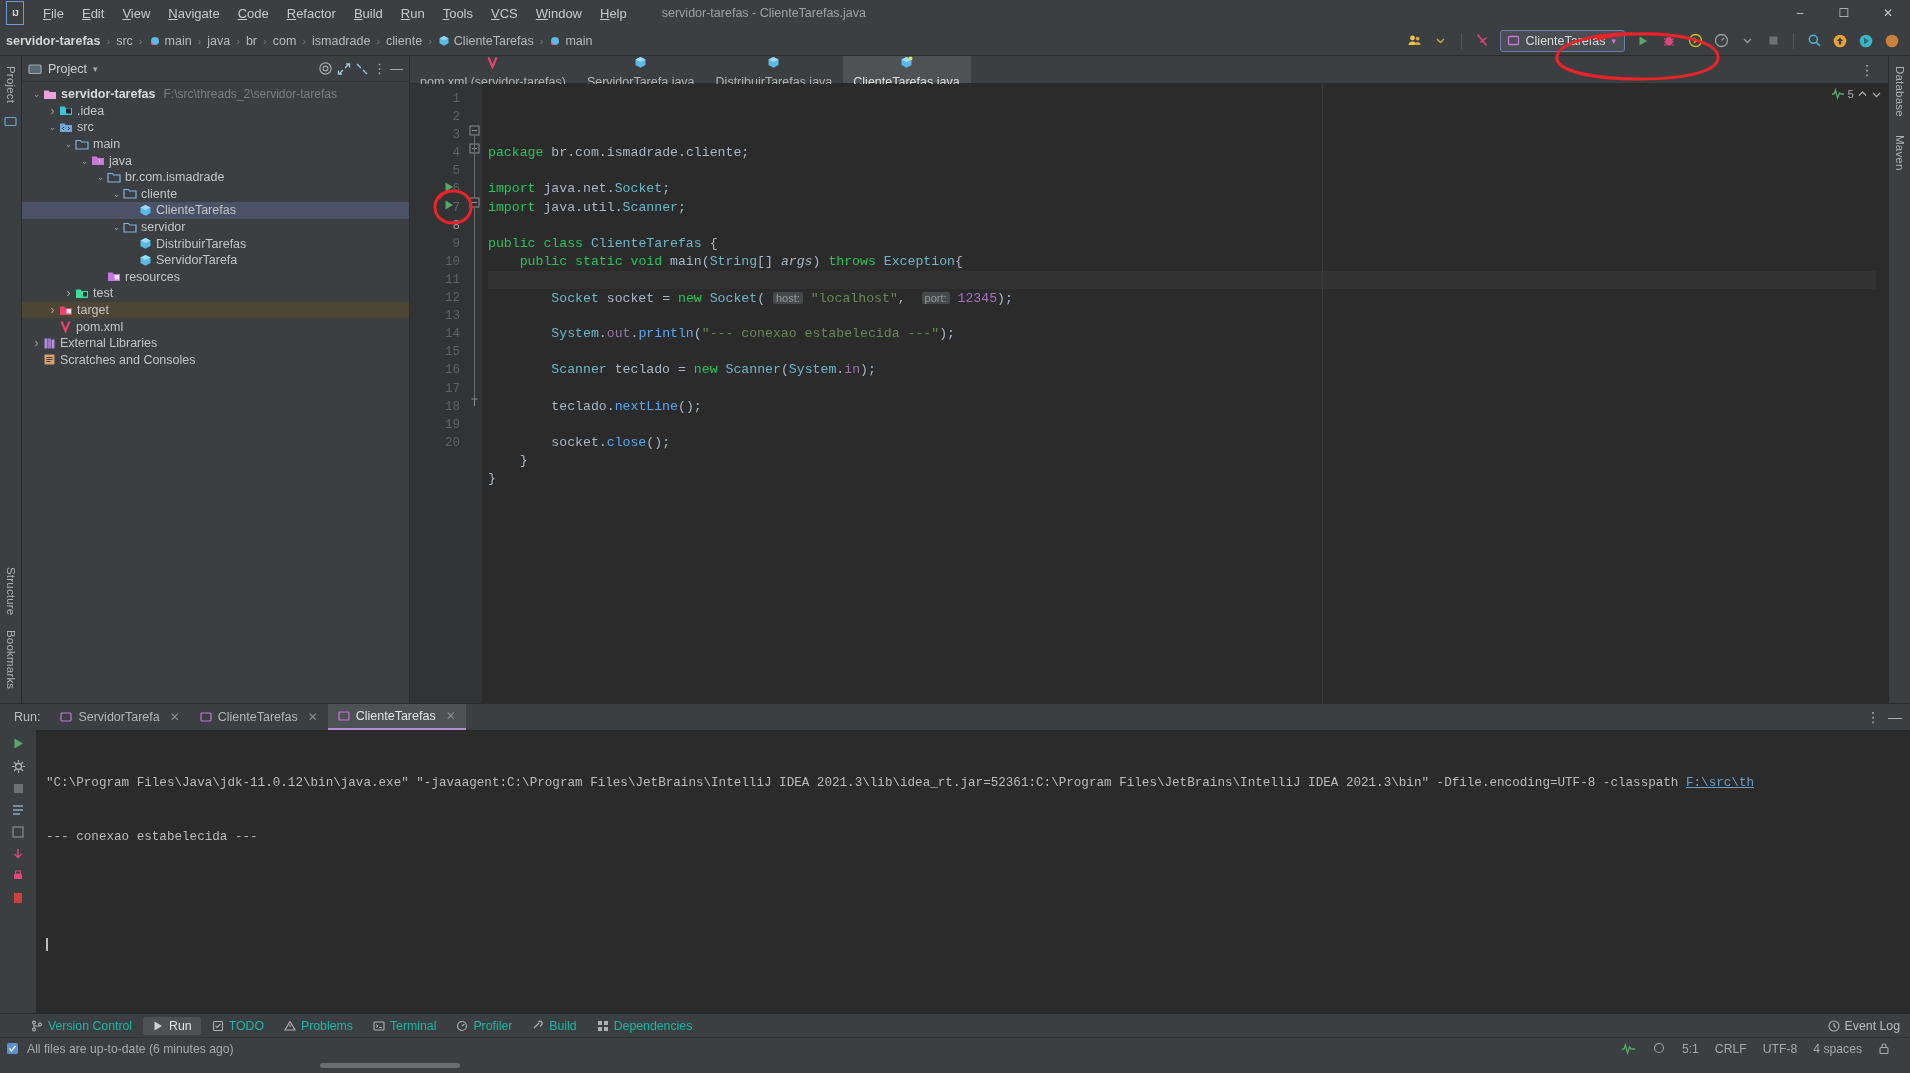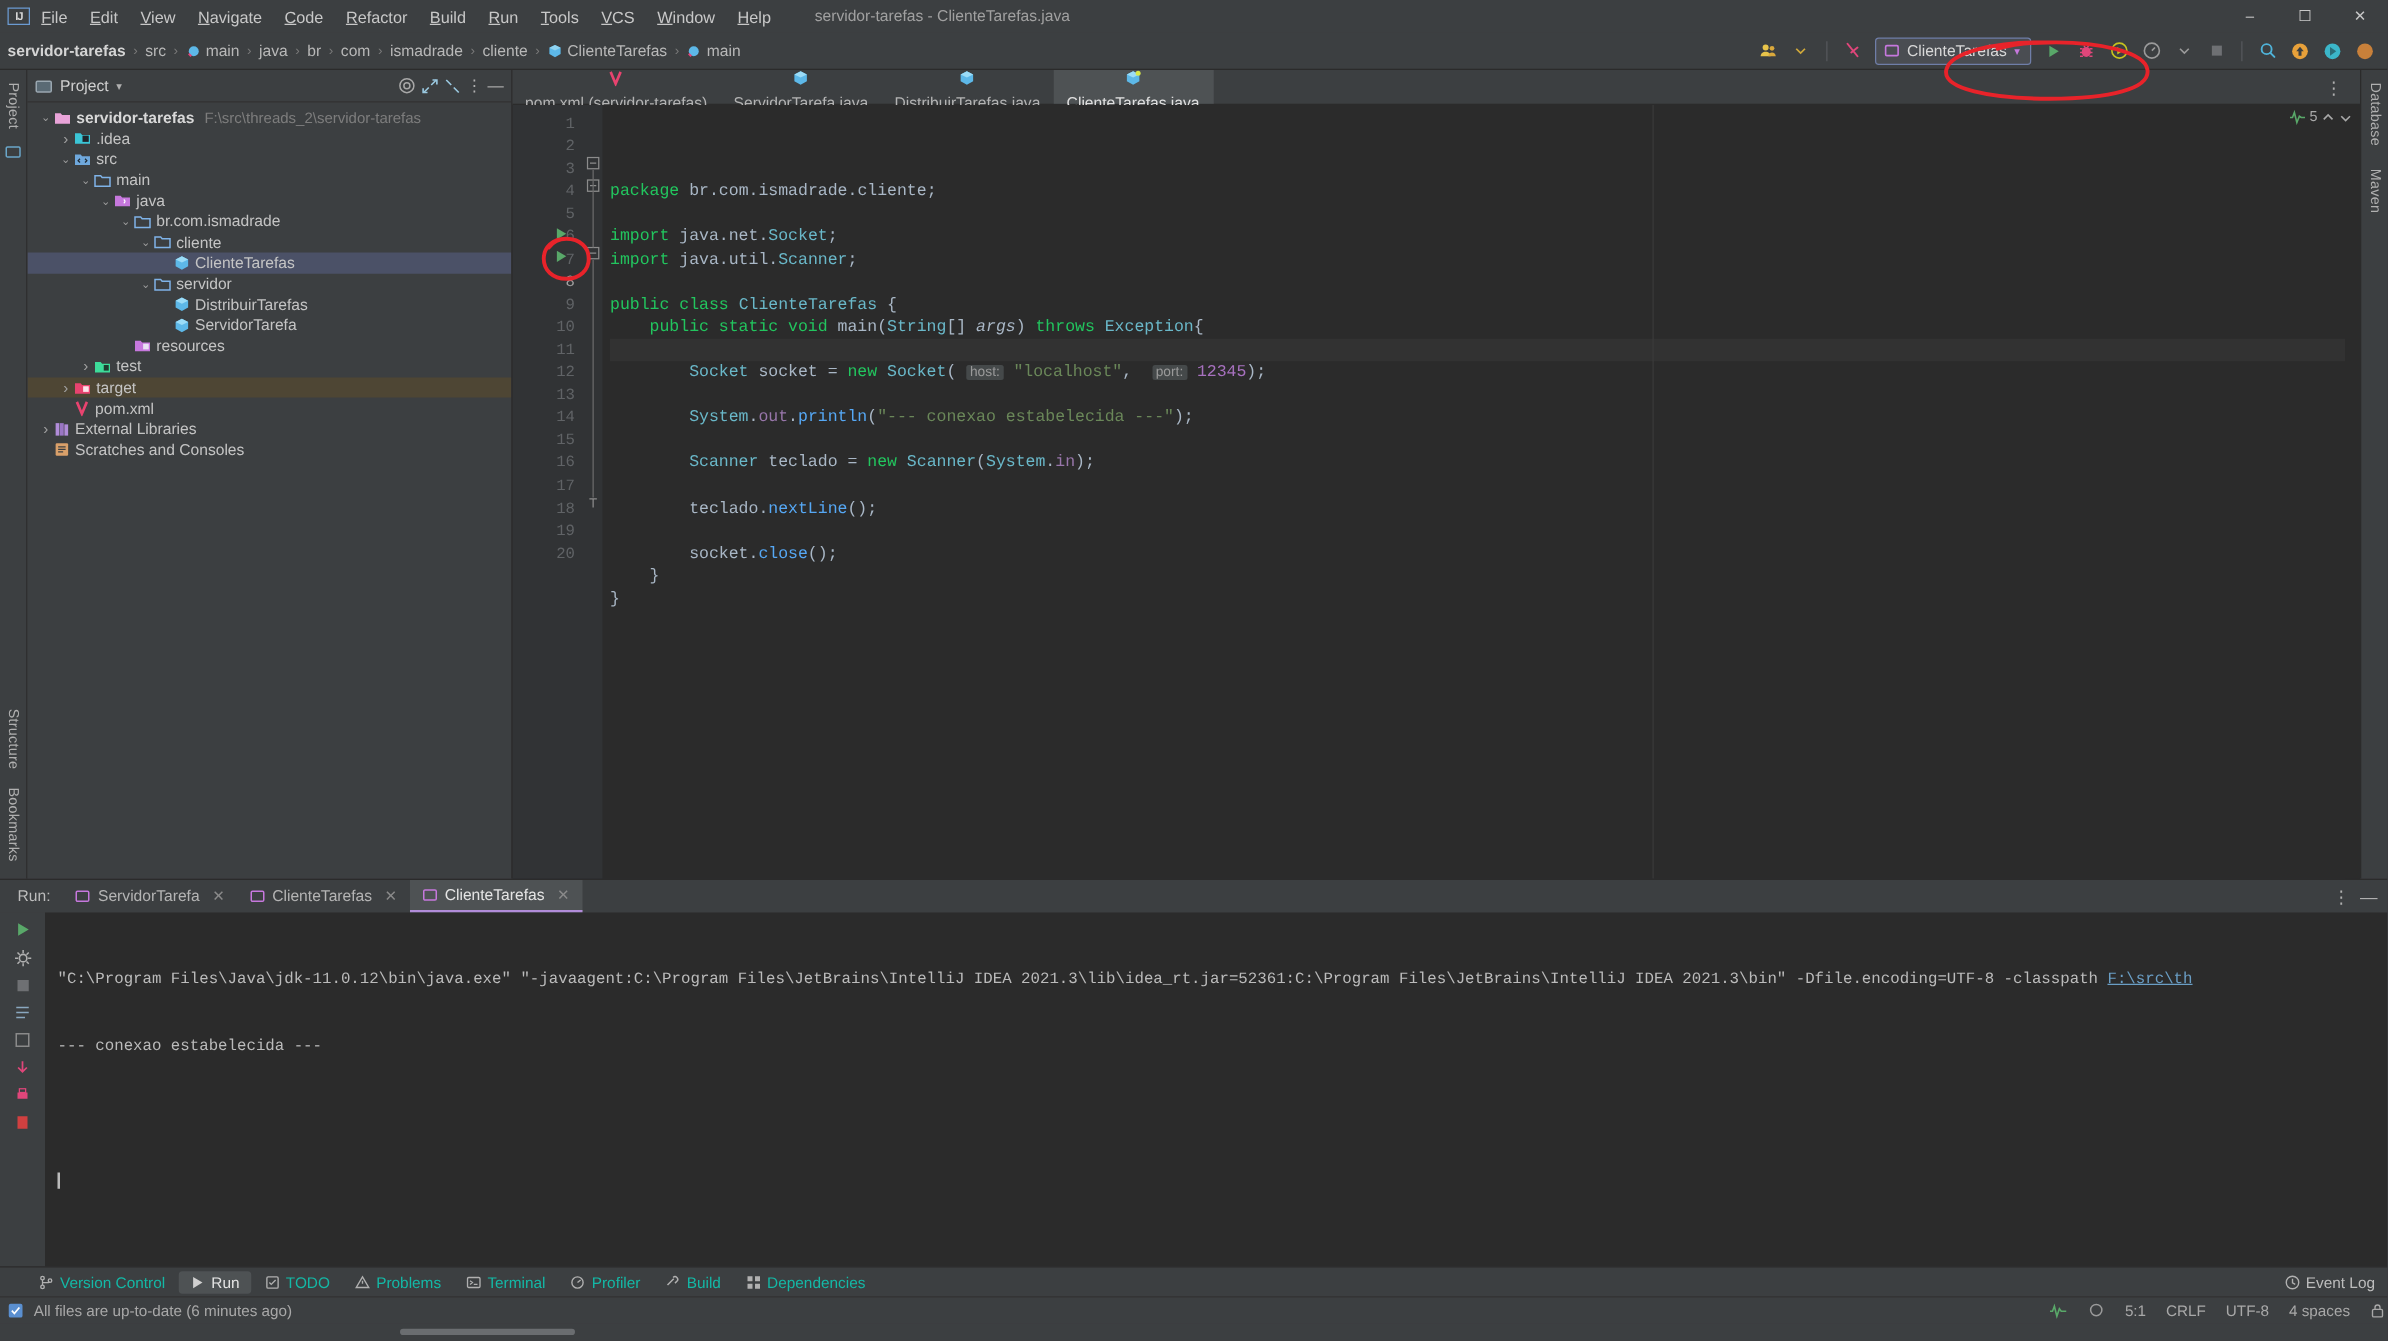--- a/index.html
+++ b/index.html
@@ -12,23 +12,23 @@
     overflow: hidden;
   }
   .app { position: relative; width: 1910px; height: 1073px; background: #3c3f41; display: flex; flex-direction: column; }
 
   
   .menubar {
     height: 26px; background: #3c3f41; display: flex; align-items: center;
     padding-left: 6px; position: relative; flex: 0 0 26px;
   }
   .ij-logo {
-    width: 18px; height: 14px; border: 1px solid #6b9bd2; color: #d6d6d6;
+    width: 18px; height: 24px; border: 1px solid #6b9bd2; color: #d6d6d6;
     font-size: 9px; font-weight: bold; display: flex; align-items: center;
-    justify-content: center; letter-spacing: -1px;
+    justify-content: center; margin-right: 10px; letter-spacing: -1px;
     font-family: "Liberation Sans", sans-serif;
   }
   .menu-item {
     padding: 3px 9px; font-size: 13px; color: #c8c8c8; cursor: default;
   }
   .menu-item u { text-decoration: underline; }
   .win-title {
     font-size: 12.5px; color: #a0a0a0; margin-left: 26px;
   }
   .win-buttons { position: absolute; right: 0; top: 0; height: 26px; display: flex; }
@@ -201,21 +201,21 @@
   }
   .tw.active { background: #4e5254; color: #e4e4e4; }
   .tools-right { margin-left: auto; display: flex; align-items: center; gap: 8px; padding-right: 10px; font-size: 12.3px; color: #bdbdbd; }
 
   
   .statusbar {
     height: 22px; background: #3c3f41; display: flex; align-items: center;
     padding-left: 6px; font-size: 12.2px; color: #a8a8a8; flex: 0 0 22px;
     border-top: 1px solid #323232;
   }
-  .status-right { margin-left: auto; display: flex; align-items: center; gap: 16px; padding-right: 2px; }
+  .status-right { margin-left: auto; display: flex; align-items: center; gap: 16px; padding-right: 20px; }
 
   
   .annot { position: absolute; pointer-events: none; z-index: 60; }
 
   .bottom-strip {
     height: 14px; background: #3c3f41; flex: 0 0 14px; position: relative;
   }
   .bottom-thumb { position: absolute; left: 320px; top: 4px; width: 140px; height: 5px; background: #6a6d70; border-radius: 3px; }
   svg { display: block; }
 </style>

